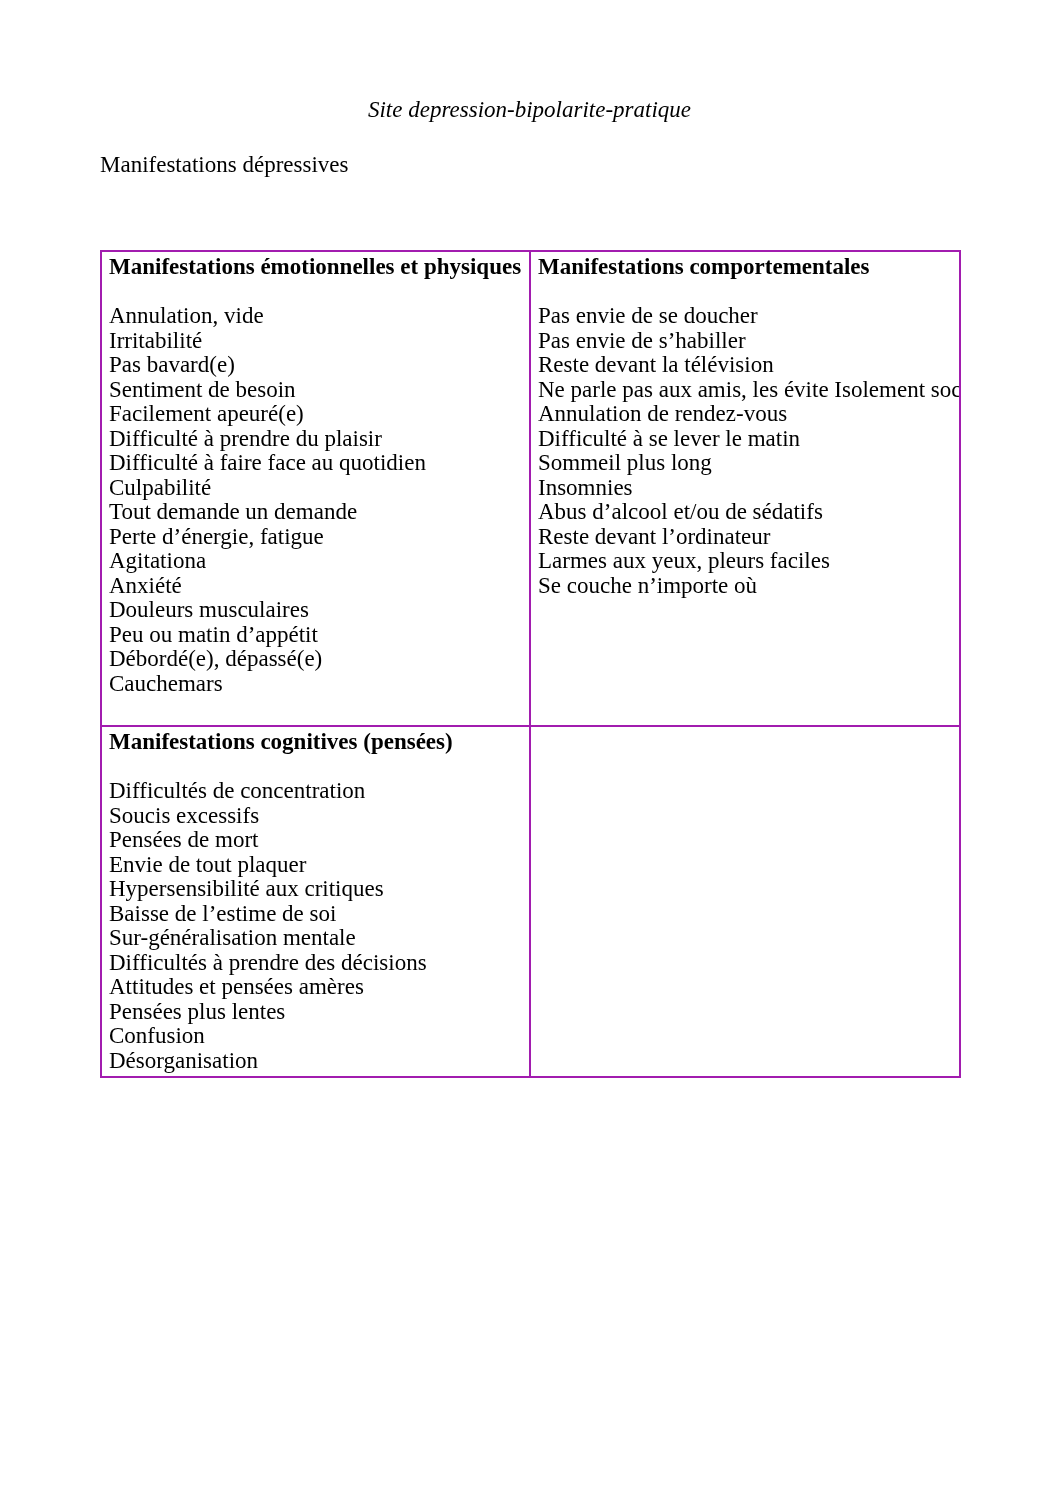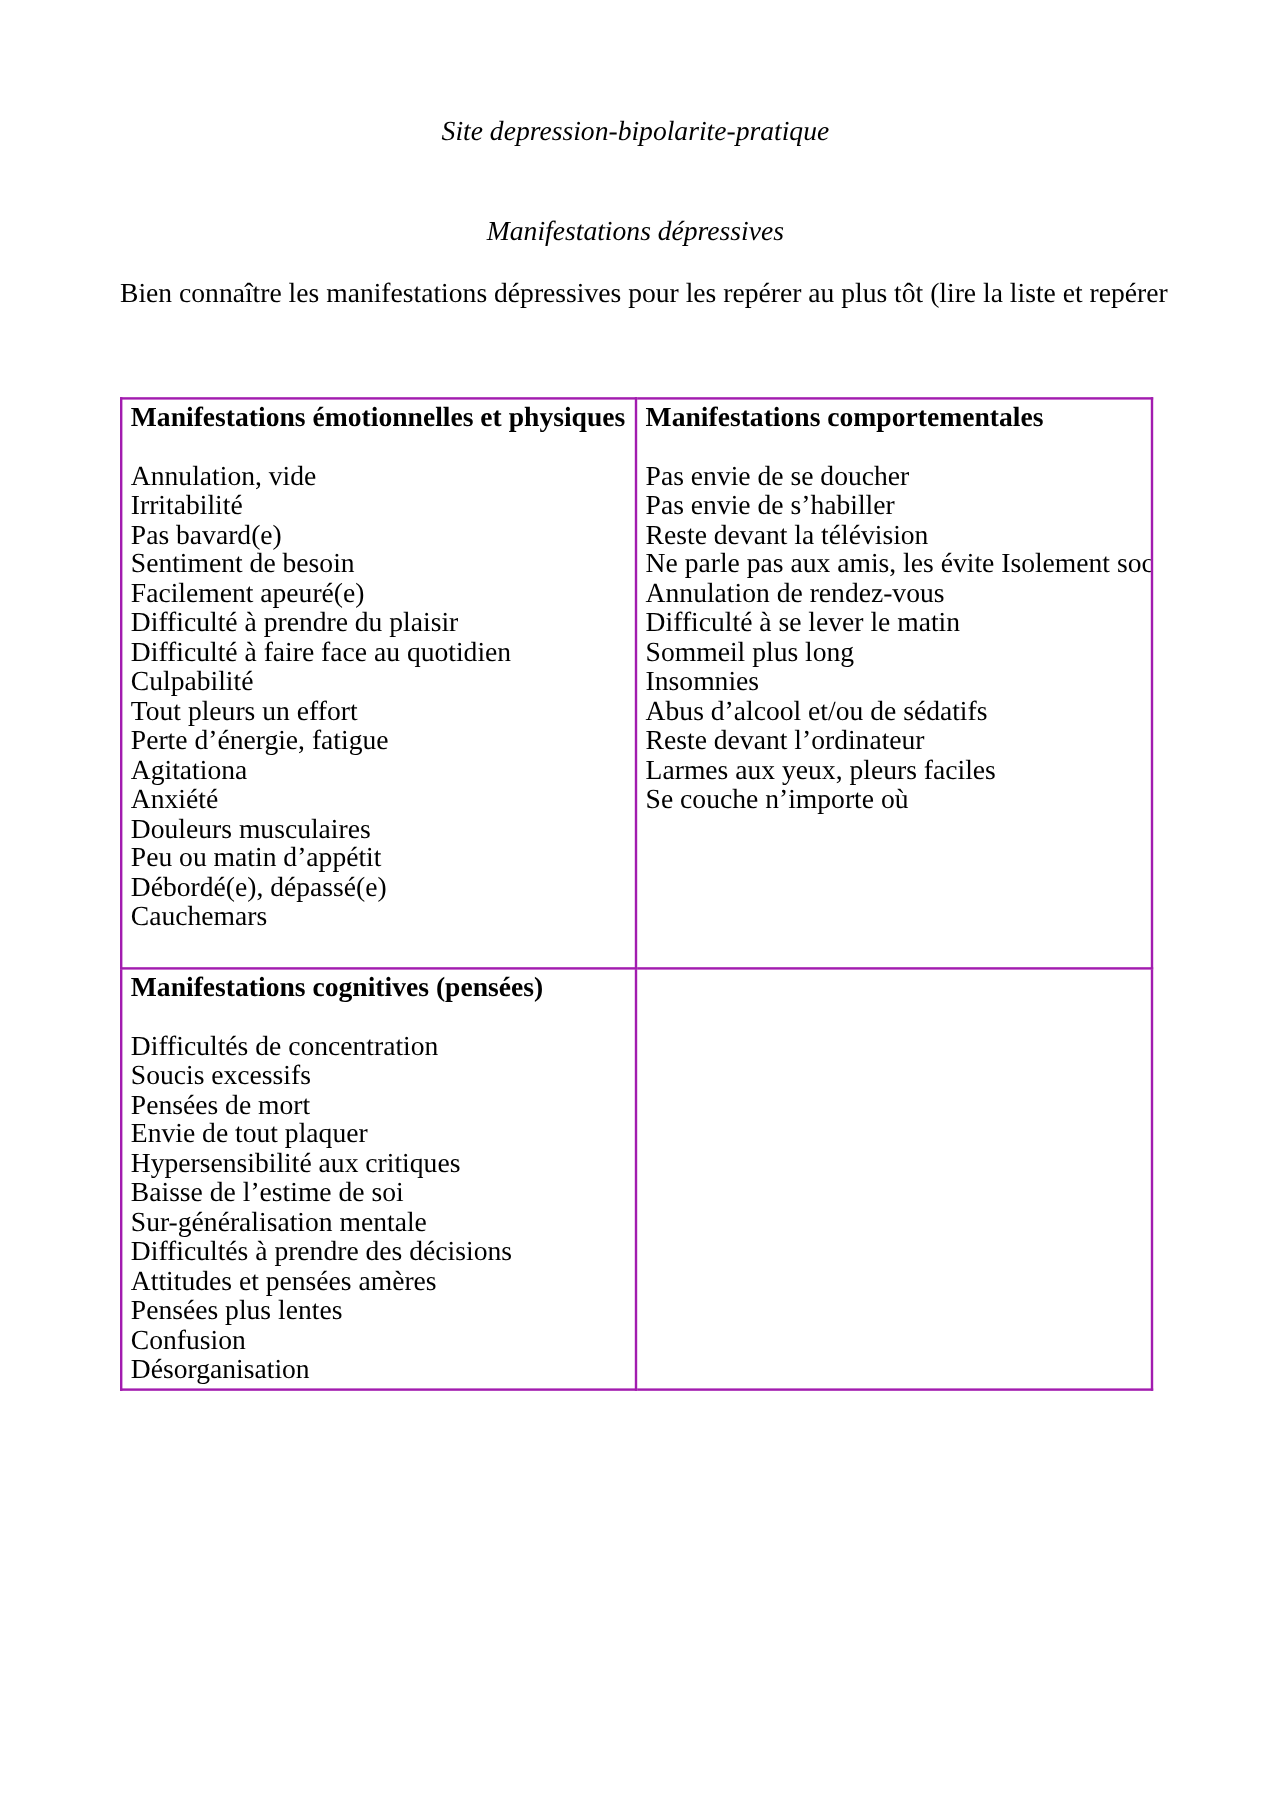--- a/index.html
+++ b/index.html
@@ -20,23 +20,22 @@
     line-height: 24.5px;
     color: #000000;
     overflow: hidden;
   }
   .doc-title {
     padding-top: 98px;
     text-align: center;
     font-style: italic;
   }
   .doc-subtitle {
-    margin-top: 58px;
-    text-align: center;
-    font-style: italic;
+    margin-top: 30px;
+    text-align: left;
   }
   .intro {
     margin-top: 28px;
     text-align: left;
   }
   .intro .line { white-space: nowrap; }
   table.symptoms {
     margin-top: 73px;
     border-collapse: collapse;
     width: 859px;
@@ -61,21 +60,20 @@
 </head>
 <body>
 
 <div class="page">
 
   <div class="doc-title">Site depression-bipolarite-pratique</div>
 
   <div class="doc-subtitle">Manifestations dépressives</div>
 
   <div class="intro">
-    <div class="line">Bien connaître les manifestations dépressives pour les repérer au plus tôt (lire la liste et repérer</div>
   </div>
 
   <table class="symptoms">
     <colgroup>
       <col style="width:429px">
       <col style="width:430px">
     </colgroup>
     <tbody>
       <tr class="row-1">
         <td>
@@ -83,21 +81,21 @@
           <div class="blank-line"></div>
           <div class="cell-list">
               <div class="line">Annulation, vide</div>
               <div class="line">Irritabilité</div>
               <div class="line">Pas bavard(e)</div>
               <div class="line">Sentiment de besoin</div>
               <div class="line">Facilement apeuré(e)</div>
               <div class="line">Difficulté à prendre du plaisir</div>
               <div class="line">Difficulté à faire face au quotidien</div>
               <div class="line">Culpabilité</div>
-              <div class="line">Tout pleurs un effort</div>
+              <div class="line">Tout demande un demande</div>
               <div class="line">Perte d’énergie, fatigue</div>
               <div class="line">Agitationa</div>
               <div class="line">Anxiété</div>
               <div class="line">Douleurs musculaires</div>
               <div class="line">Peu ou matin d’appétit</div>
               <div class="line">Débordé(e), dépassé(e)</div>
               <div class="line">Cauchemars</div>
             </div>
         </td>
         <td>

